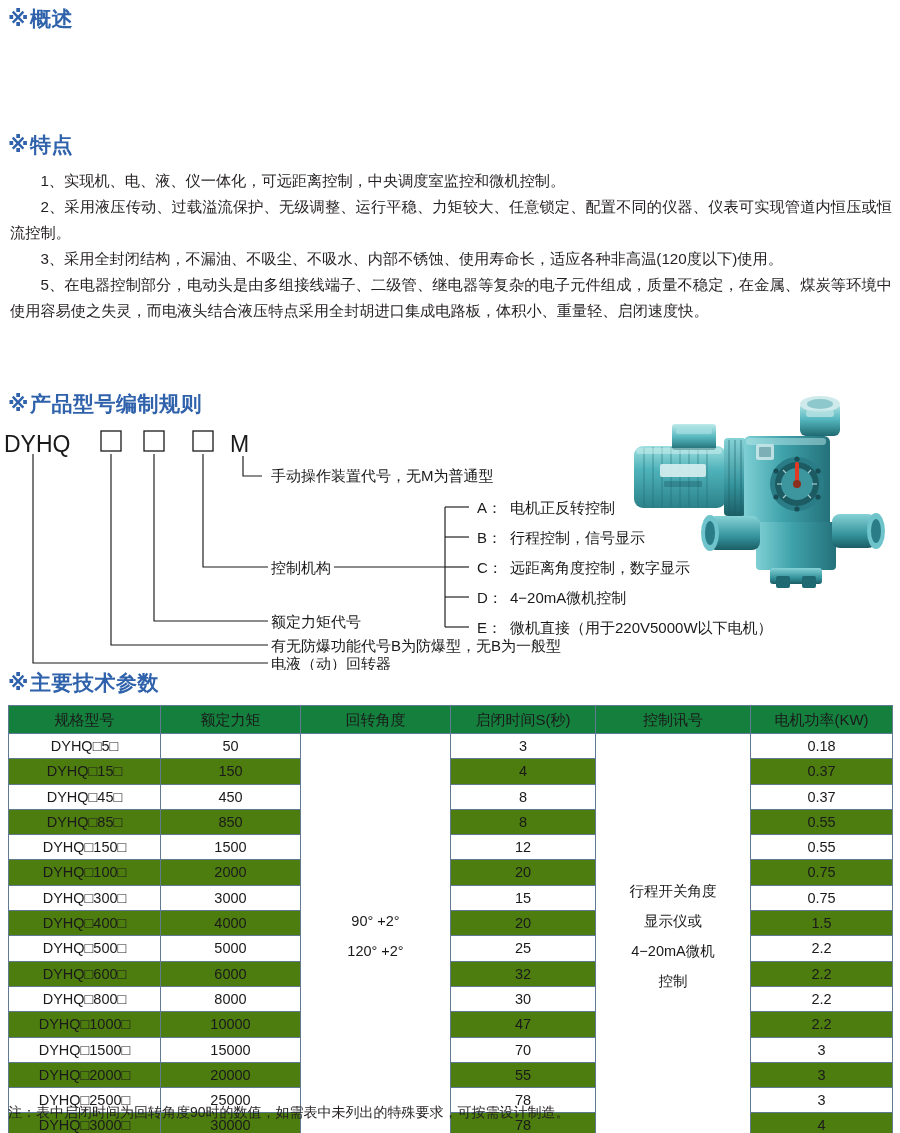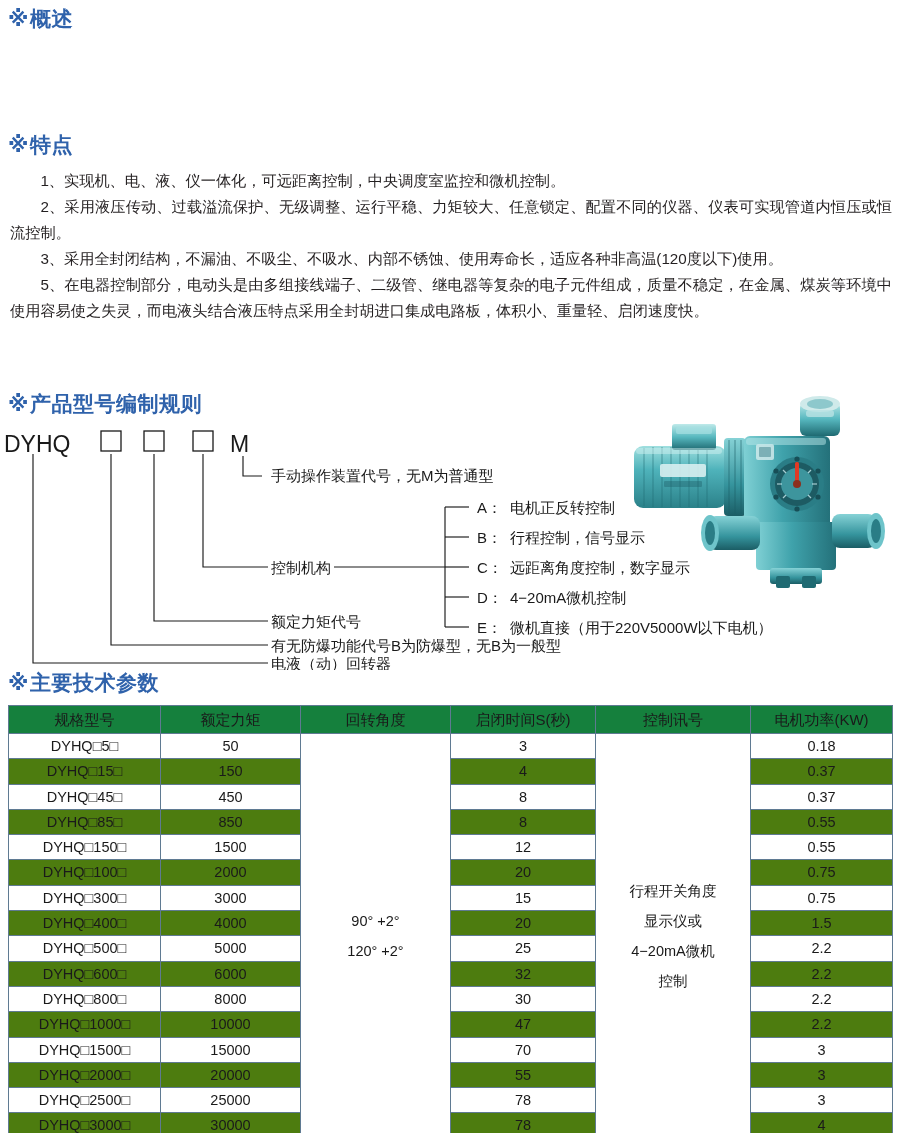--- a/index.html
+++ b/index.html
@@ -394,14 +394,15 @@
         </tr>
         <tr class="alt">
           <td>DYHQ□3000□</td>
           <td>30000</td>
           <td>78</td>
           <td>4</td>
         </tr>
       </tbody>
   </table>
 
+  <div id="table-note">注：表中启闭时间为回转角度90时的数值，如需表中未列出的特殊要求，可按需设计制造。</div>
 
 </div>
 
 </body></html>

